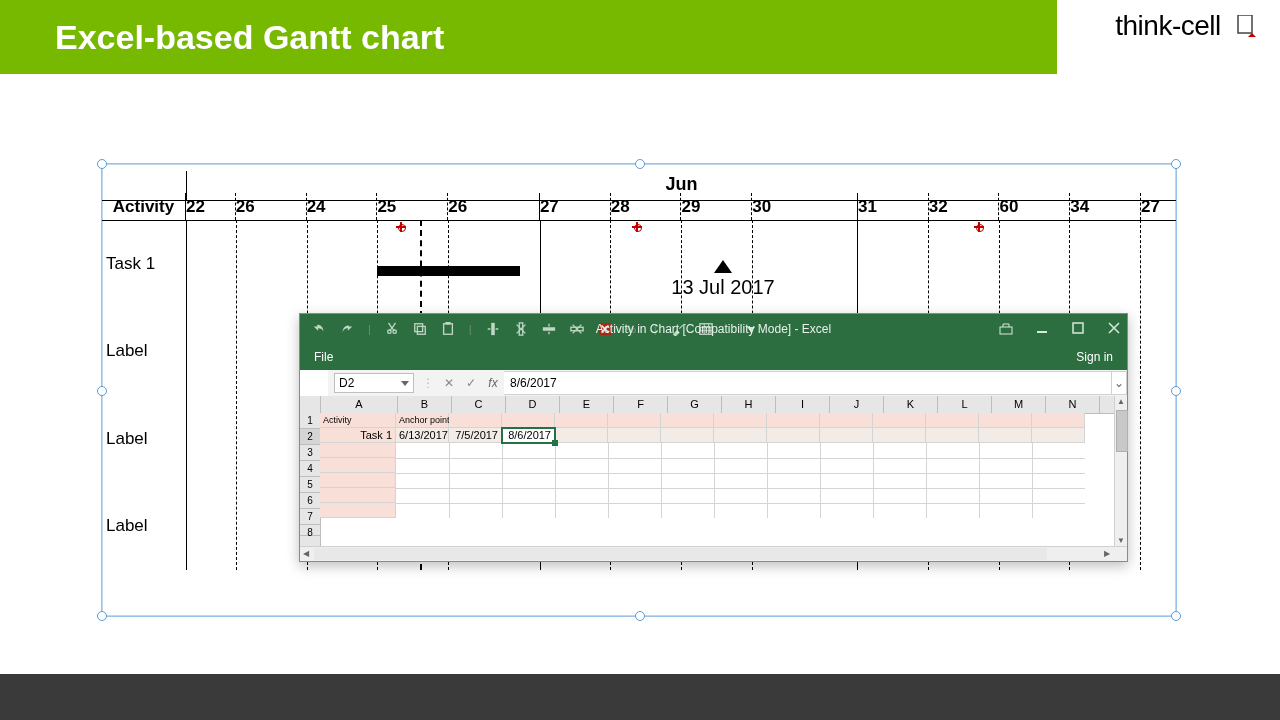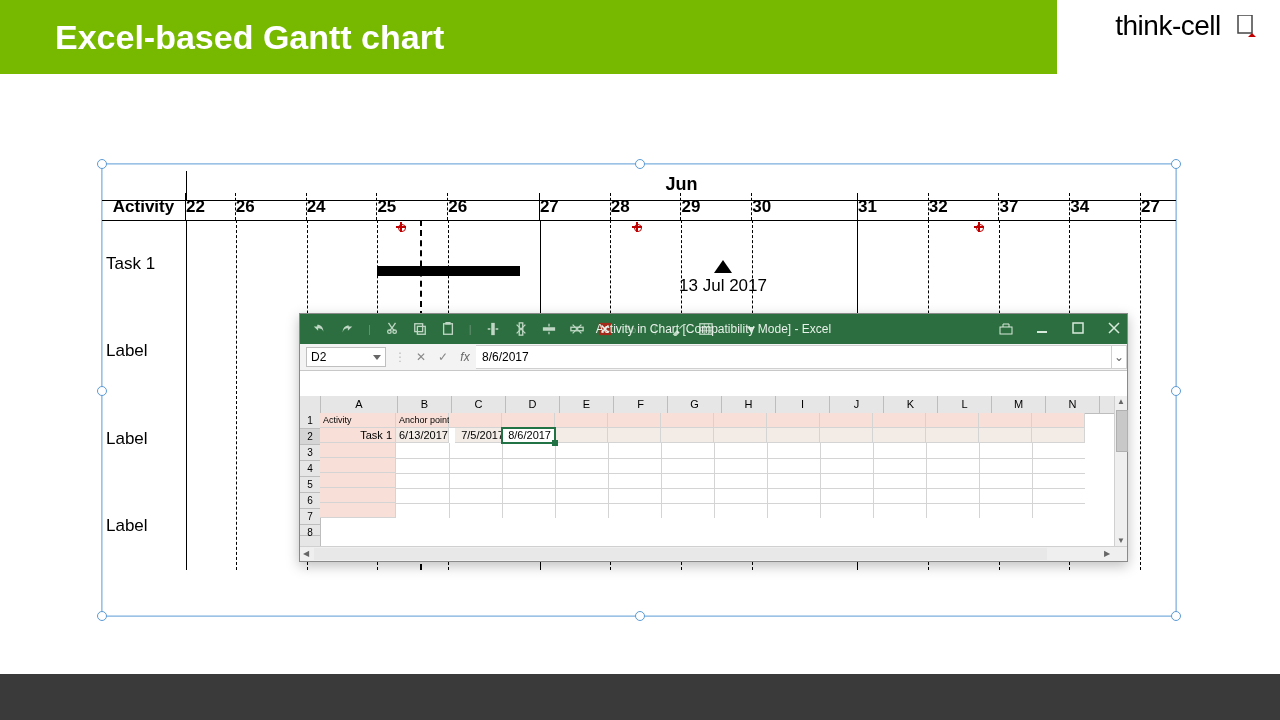--- a/index.html
+++ b/index.html
@@ -212,21 +212,21 @@
   }
   .inbody-tri {
     position: absolute;
     width: 0; height: 0;
     border-left: 9px solid transparent;
     border-right: 9px solid transparent;
     border-bottom: 13px solid #000;
   }
   .inbody-date {
     position: absolute;
-    font-size: 17px;
+    font-size: 20px;
     white-space: nowrap;
     transform: translateX(-50%);
     text-align: right;
   }
 
   .pin {
     position: absolute;
     width: 10px; height: 10px;
   }
   .pin::before, .pin::after {
@@ -317,20 +317,21 @@
   }
 
   
   .excel-formula-row {
     height: 26px;
     background: #f3f3f3;
     border-bottom: 1px solid #c8c8c8;
     display: flex;
     align-items: center;
     font-size: 12px;
+    margin-left: 28px;
   }
   .namebox {
     width: 70px;
     border: 1px solid #bfbfbf;
     background: #fff;
     margin: 0 4px 0 6px;
     padding: 2px 4px;
     display: flex;
     align-items: center;
     justify-content: space-between;
@@ -518,21 +519,21 @@
     <div class="week-cell" style="flex:1">26</div>
     <div class="week-cell" style="flex:1">24</div>
     <div class="week-cell" style="flex:1">25</div>
     <div class="week-cell month-end" style="flex:1.3">26</div>
     <div class="week-cell" style="flex:1">27</div>
     <div class="week-cell" style="flex:1">28</div>
     <div class="week-cell" style="flex:1">29</div>
     <div class="week-cell month-end" style="flex:1.5">30</div>
     <div class="week-cell" style="flex:1">31</div>
     <div class="week-cell" style="flex:1">32</div>
-    <div class="week-cell" style="flex:1">37</div>
+    <div class="week-cell" style="flex:1">60</div>
     <div class="week-cell" style="flex:1">34</div>
     <div class="week-cell last" style="flex:0.5">27</div>
   </div>
 
   <div class="gantt-body">
     <div class="row-labels">
       <div class="row-label">Task 1</div>
       <div class="row-label">Label</div>
       <div class="row-label">Label</div>
       <div class="row-label">Label</div>
@@ -648,20 +649,24 @@
           </svg></div>
       <div class="winbtn"><svg width="12" height="12" viewBox="0 0 12 12">
             <rect x="1" y="1" width="10" height="10" fill="none" stroke="#d7e9db" stroke-width="1.5"></rect>
           </svg></div>
       <div class="winbtn"><svg width="12" height="12" viewBox="0 0 12 12">
             <path d="M1 1l10 10M11 1L1 11" stroke="#d7e9db" stroke-width="1.5"></path>
           </svg></div>
     </div>
   </div>
 
+  <div class="excel-menubar">
+    <span>File</span>
+    <span class="excel-signin">Sign in</span>
+  </div>
 
   <div class="excel-formula-row">
     <div class="namebox">
       <span>D2</span>
       <span class="caret"></span>
     </div>
     <span style="color:#bbb; padding:0 4px;">⋮</span>
     <div class="fbar-btn">✕</div>
     <div class="fbar-btn">✓</div>
     <div class="fbar-btn fx">fx</div>
@@ -716,21 +721,21 @@
       <div class="cell row1shade" style="left:394px; top:0; width:53px; height:15px;"></div>
       <div class="cell row1shade" style="left:447px; top:0; width:53px; height:15px;"></div>
       <div class="cell row1shade" style="left:500px; top:0; width:53px; height:15px;"></div>
       <div class="cell row1shade" style="left:553px; top:0; width:53px; height:15px;"></div>
       <div class="cell row1shade" style="left:606px; top:0; width:53px; height:15px;"></div>
       <div class="cell row1shade" style="left:659px; top:0; width:53px; height:15px;"></div>
       <div class="cell row1shade" style="left:712px; top:0; width:53px; height:15px;"></div>
 
       <div class="cell colAshade" style="left:0; top:15px; width:76px; height:15px;">Task 1</div>
       <div class="cell row2shade" style="left:76px; top:15px; width:53px; height:15px;">6/13/2017</div>
-      <div class="cell row2shade" style="left:135px; top:15px; width:53px; height:15px;">7/5/2017</div>
+      <div class="cell row2shade" style="left:129px; top:15px; width:53px; height:15px;">7/5/2017</div>
       <div class="cell" style="left:182px; top:15px; width:53px; height:15px; background:#fff;">8/6/2017</div>
       <div class="cell row2shade" style="left:235px; top:15px; width:53px; height:15px;"></div>
       <div class="cell row2shade" style="left:288px; top:15px; width:53px; height:15px;"></div>
       <div class="cell row2shade" style="left:341px; top:15px; width:53px; height:15px;"></div>
       <div class="cell row2shade" style="left:394px; top:15px; width:53px; height:15px;"></div>
       <div class="cell row2shade" style="left:447px; top:15px; width:53px; height:15px;"></div>
       <div class="cell row2shade" style="left:500px; top:15px; width:53px; height:15px;"></div>
       <div class="cell row2shade" style="left:553px; top:15px; width:53px; height:15px;"></div>
       <div class="cell row2shade" style="left:606px; top:15px; width:53px; height:15px;"></div>
       <div class="cell row2shade" style="left:659px; top:15px; width:53px; height:15px;"></div>

